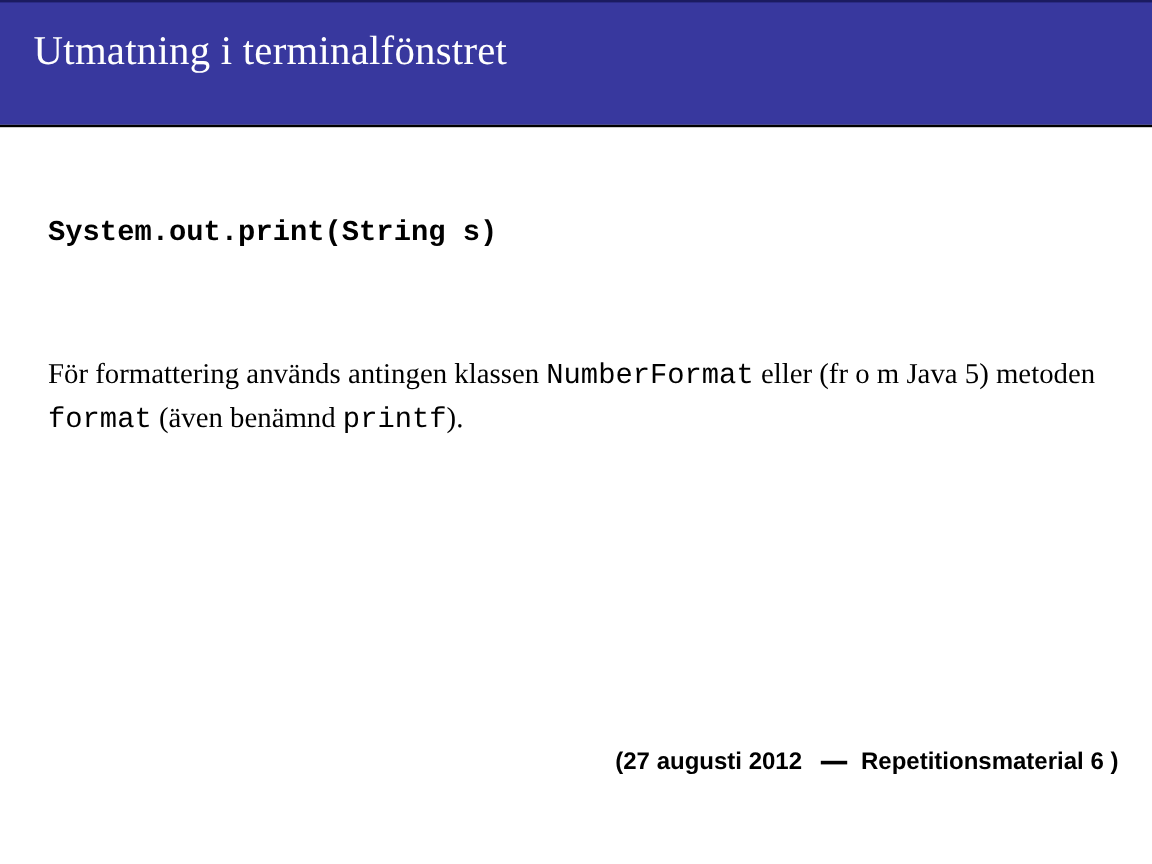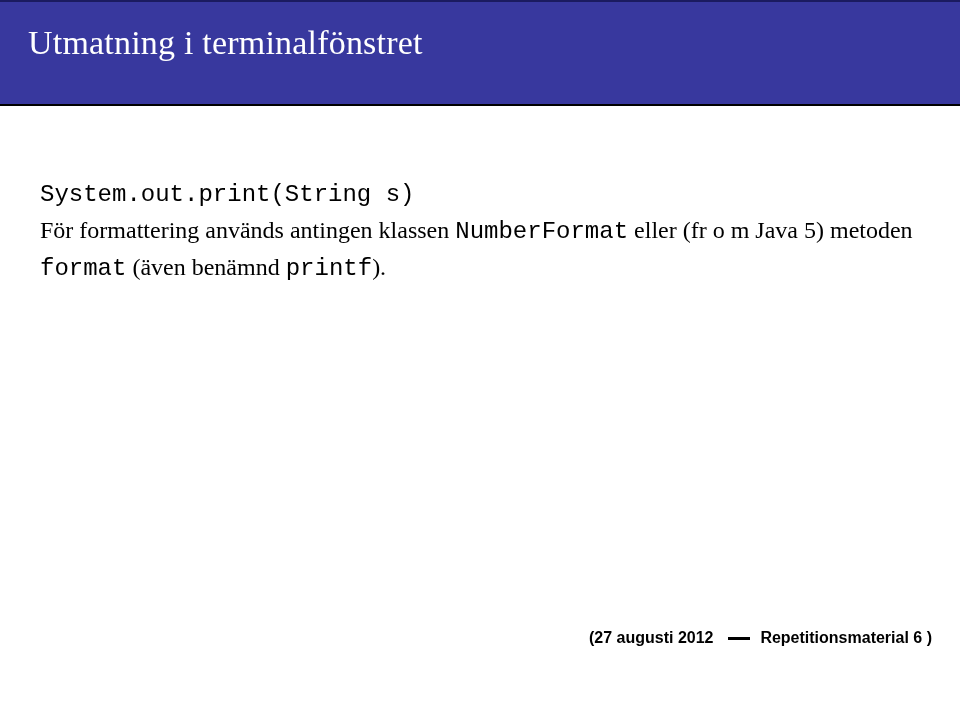--- a/index.html
+++ b/index.html
@@ -3,27 +3,27 @@
 <meta charset="utf-8">
 <style>
   * { margin: 0; padding: 0; box-sizing: border-box; }
   html, body { width: 960px; height: 720px; background: #fff; font-family: Georgia, 'Times New Roman', serif; color: #000; overflow: hidden; }
   .slide { width: 960px; height: 663px; position: relative; }
   .header { background: #38389e; height: 104px; width: 960px; padding: 24px 28px 0 28px; }
   .title { color: #fff; font-size: 34px; font-weight: 400; letter-spacing: 0.2px; }
   .rule { position: absolute; left: 0; top: 104px; width: 960px; height: 2px; background: #000; }
   .toprule { position: absolute; left: 0; top: 0; width: 960px; height: 2px; background: #1b1b60; }
   .body { padding: 68px 40px 0 40px; }
-  .codeblock { margin-top: 4px; }
+  .codeblock { margin-top: 4px; font-weight: bold; }
   .codeline { display: flex; align-items: baseline; font-size: 24px; line-height: 1.55; }
   .code { font-family: 'Courier New', Courier, monospace; color: #000; white-space: pre; }
   .note { margin-left: 90px; font-family: Georgia, 'Times New Roman', serif; }
-  .paratext { font-size: 24px; line-height: 1.45; }
+  .paratext { font-size: 24px; line-height: 1.45; margin-top: 82px; }
   .paratext .code { font-family: 'Courier New', Courier, monospace; }
-  .footer { position: absolute; right: 28px; bottom: 16px; font-family: Arial, Helvetica, sans-serif; font-size: 16px; font-weight: 700; color: #000; }
+  .footer { position: absolute; right: 28px; bottom: 16px; font-family: Arial, Helvetica, sans-serif; font-size: 20px; font-weight: 700; color: #000; }
   .footer .dash { display: inline-block; width: 22px; height: 3px; background: #000; vertical-align: middle; margin: 0 6px 0 10px; }
 </style>
 </head>
 <body>
 
 <div class="slide">
   <div class="toprule"></div>
 
   <div class="header">
     <div class="title">Utmatning i terminalfönstret</div>

